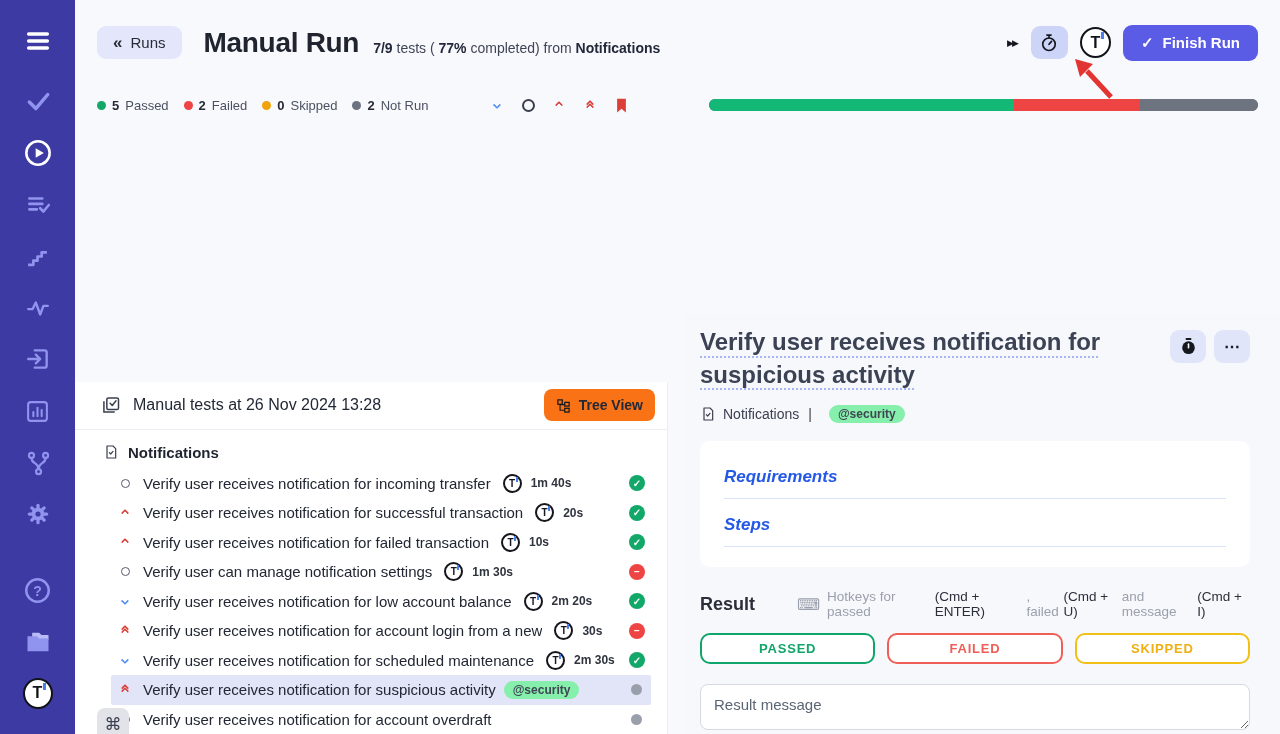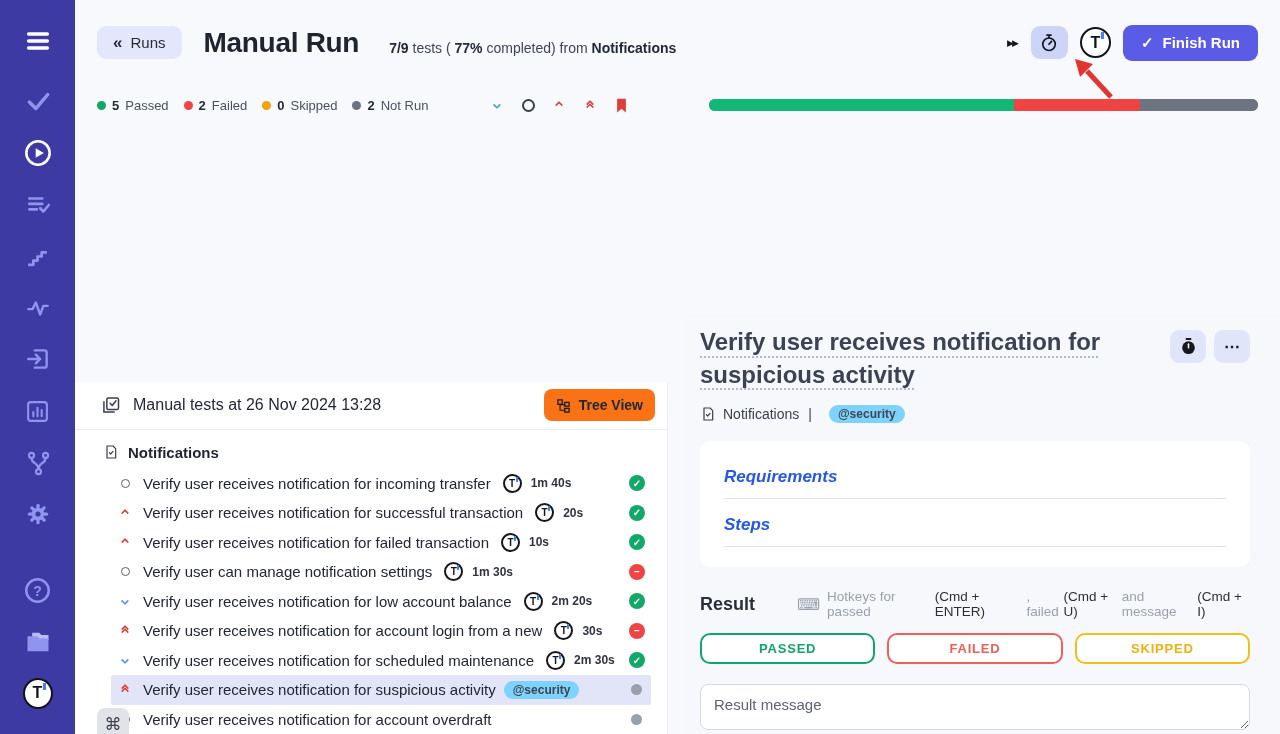--- a/index.html
+++ b/index.html
@@ -13,21 +13,21 @@
              display:flex; align-items:center; justify-content:center; cursor:pointer; }
 
   
   .main { flex:1; display:flex; flex-direction:column; min-width:0; }
 
   header { height:85px; display:flex; align-items:center; padding:0 22px; position:relative; flex:none; }
   .runs-btn { display:flex; align-items:center; gap:8px; background:#e4e7fb; border:none; border-radius:9px;
               padding:8px 16px; font-family:inherit; font-size:15px; color:#272b36; cursor:pointer; }
   .runs-btn .chev2 { font-size:17px; font-weight:bold; line-height:1; }
   h1.title { font-size:28px; font-weight:800; color:#20242f; margin-left:22px; letter-spacing:-.3px; }
-  .subtitle { margin-left:30px; margin-top:10px; font-size:14px; color:#3f4556; }
+  .subtitle { margin-left:14px; margin-top:10px; font-size:14px; color:#3f4556; }
   .subtitle b { color:#23283a; }
   .hdr-right { margin-left:auto; display:flex; align-items:center; gap:12px; }
   .ff { font-size:9px; letter-spacing:-2px; color:#15181f; cursor:pointer; margin-right:2px; }
   .timer-btn { width:37px; height:33px; background:#ccd4f7; border:none; border-radius:9px;
                display:flex; align-items:center; justify-content:center; cursor:pointer; }
   .tlogo-big { width:31px; height:31px; border:2.5px solid #101318; border-radius:50%; background:#fff;
                display:flex; align-items:center; justify-content:center; font-weight:800; font-size:16px;
                color:#101318; position:relative; cursor:pointer; }
   .tlogo-big::after { content:""; position:absolute; top:3px; right:5px; width:3px; height:7px; background:#4a7ff0; }
   .finish-btn { display:flex; align-items:center; gap:9px; background:#5b5ce6; color:#fff; border:none;
@@ -65,21 +65,21 @@
   .trow.selected { background:#e2e5f7; border-radius:2px; }
   .pri { width:16px; display:flex; align-items:center; justify-content:center; flex:none; }
   .circle-o { }
   .circle-o i { display:block; width:9px; height:9px; border:1.5px solid #565b6b; border-radius:50%; }
   .ttl { margin-left:10px; white-space:nowrap; overflow:hidden; max-width:425px; }
   .tlogo { width:19px; height:19px; border:2px solid #16161d; border-radius:50%; background:#fff; flex:none;
            display:inline-flex; align-items:center; justify-content:center; font-weight:800; font-size:10px;
            color:#16161d; position:relative; margin-left:12px; }
   .tlogo::after { content:""; position:absolute; top:1px; right:2px; width:2px; height:5px; background:#4a7ff0; }
   .dur { margin-left:9px; font-size:12px; font-weight:bold; color:#30343f; white-space:nowrap; }
-  .tag { background:#7dd3fc; border-radius:10px; padding:2px 9px; font-size:12px; font-weight:bold; color:#3f4552; margin-left:8px; }
+  .tag { background:#86efac; border-radius:10px; padding:2px 9px; font-size:12px; font-weight:bold; color:#3f4552; margin-left:8px; }
   .st { margin-left:auto; width:16px; height:16px; border-radius:50%; color:#fff; font-size:10px; font-weight:bold;
         display:flex; align-items:center; justify-content:center; flex:none; }
   .st-passed { background:#12a869; }
   .st-failed { background:#ef4444; }
   .st-notrun { width:11px; height:11px; background:#9aa0ab; margin-right:3px; }
   .cmd-badge { position:absolute; left:22px; bottom:-7px; width:32px; height:33px; background:#e2e3e8; border-radius:8px;
                display:flex; align-items:center; justify-content:center; font-size:17px; color:#3c4150; }
 
   .scroll-col { width:16px; position:relative; background:#f8f9fc; flex:none; }
   .track { position:absolute; left:3px; top:0; bottom:0; width:10px; background:#ededf0; }

